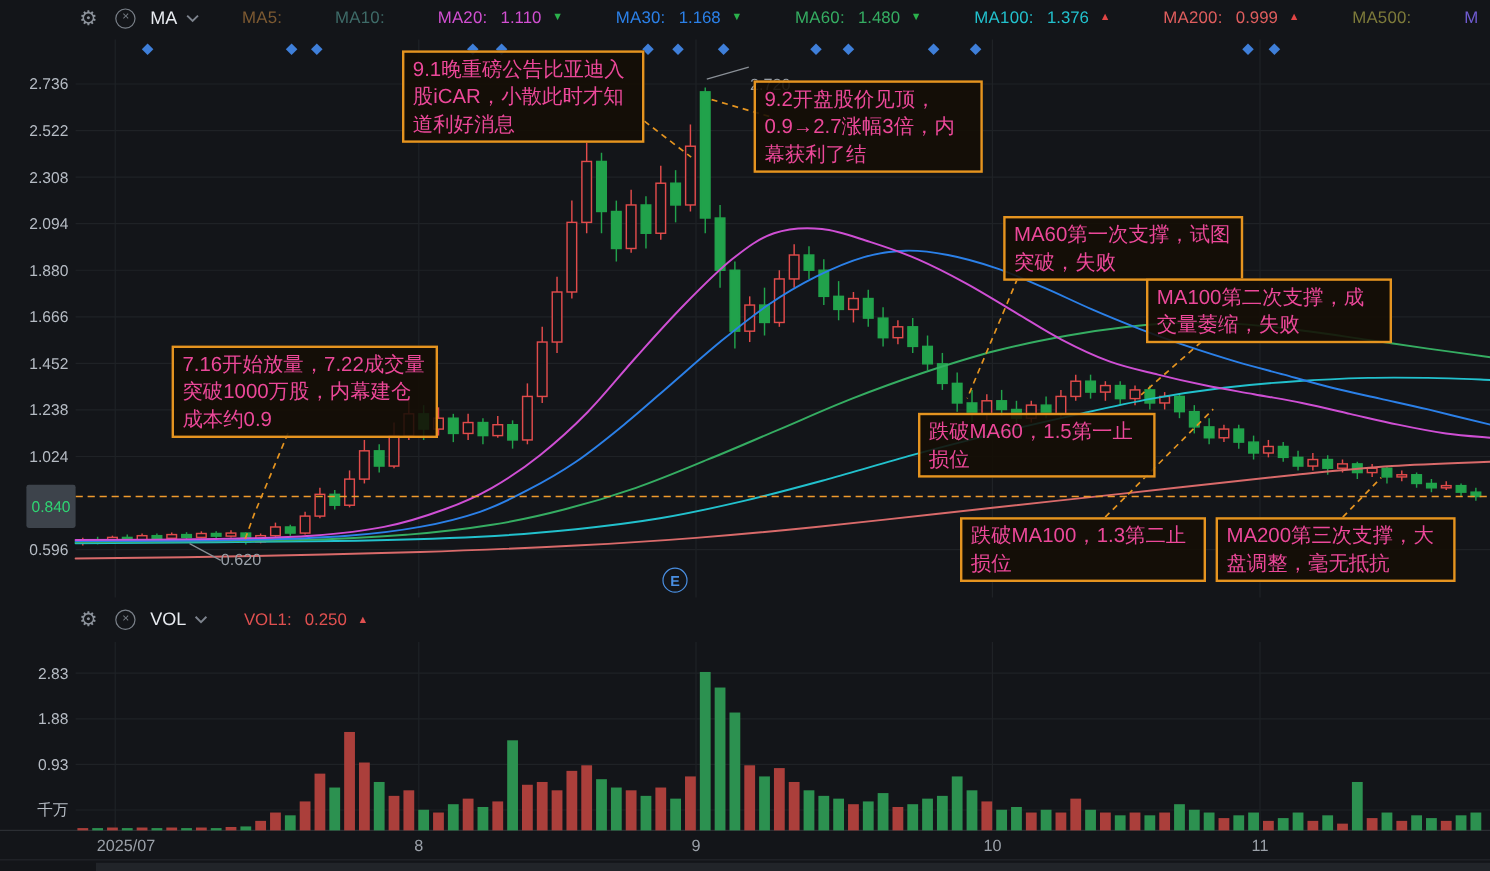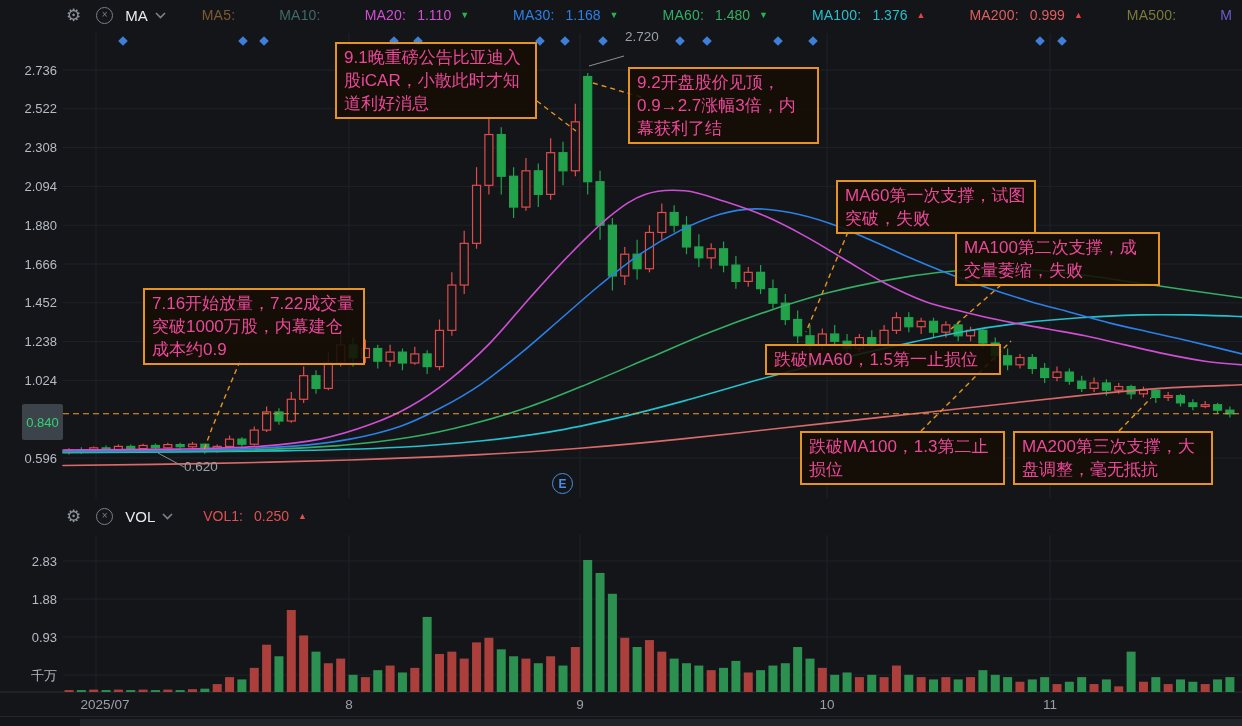--- a/index.html
+++ b/index.html
@@ -468,27 +468,27 @@
       <span class="v-val" id="vol1-value" style="color: rgb(224, 80, 80);">0.250</span>
       <span class="arr" id="vol1-arrow" style="color: rgb(224, 80, 80);">▲</span>
     </span>
   </div>
 
   <div class="callout" style="left:335px;top:42px;width:202px;">9.1晚重磅公告比亚迪入股iCAR，小散此时才知道利好消息</div>
   <div class="callout" style="left:628px;top:67px;width:191px;">9.2开盘股价见顶，0.9→2.7涨幅3倍，内幕获利了结</div>
   <div class="callout" style="left:836px;top:180px;width:200px;">MA60第一次支撑，试图突破，失败</div>
   <div class="callout" style="left:955px;top:232px;width:205px;">MA100第二次支撑，成交量萎缩，失败</div>
   <div class="callout" style="left:143px;top:288px;width:222px;">7.16开始放量，7.22成交量突破1000万股，内幕建仓成本约0.9</div>
-  <div class="callout" style="left:765px;top:344px;width:236px;">跌破MA60，1.5第一止损位</div>
+  <div class="callout" style="left:765px;top:344px;width:198px;">跌破MA60，1.5第一止损位</div>
   <div class="callout" style="left:800px;top:431px;width:205px;">跌破MA100，1.3第二止损位</div>
   <div class="callout" style="left:1013px;top:431px;width:200px;">MA200第三次支撑，大盘调整，毫无抵抗</div>
 
   <div class="pricetag">0.840</div>
 
-  <div class="floatlbl" style="left:625px;top:29px;">2.720</div>
+  <div class="floatlbl" style="left:625px;top:63px;">2.720</div>
   <div class="floatlbl" style="left:184px;top:459px;">0.620</div>
 
   <div class="ebadge">E</div>
 
   <div class="scrolltrack">
     <div class="scrollthumb"></div>
   </div>
 
 </div>
 

